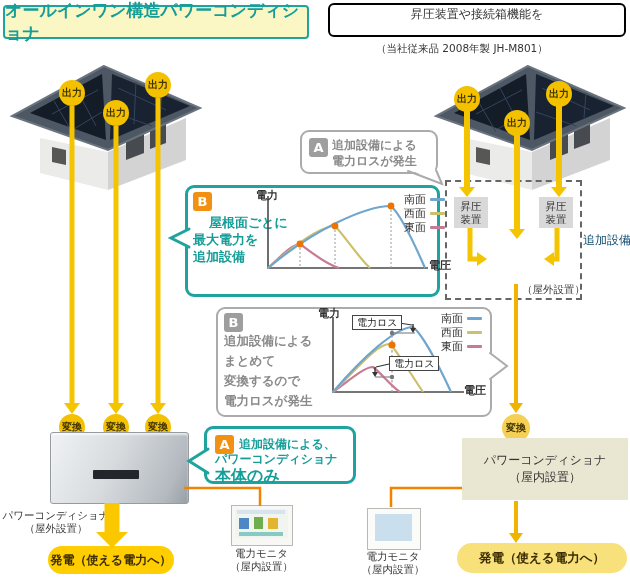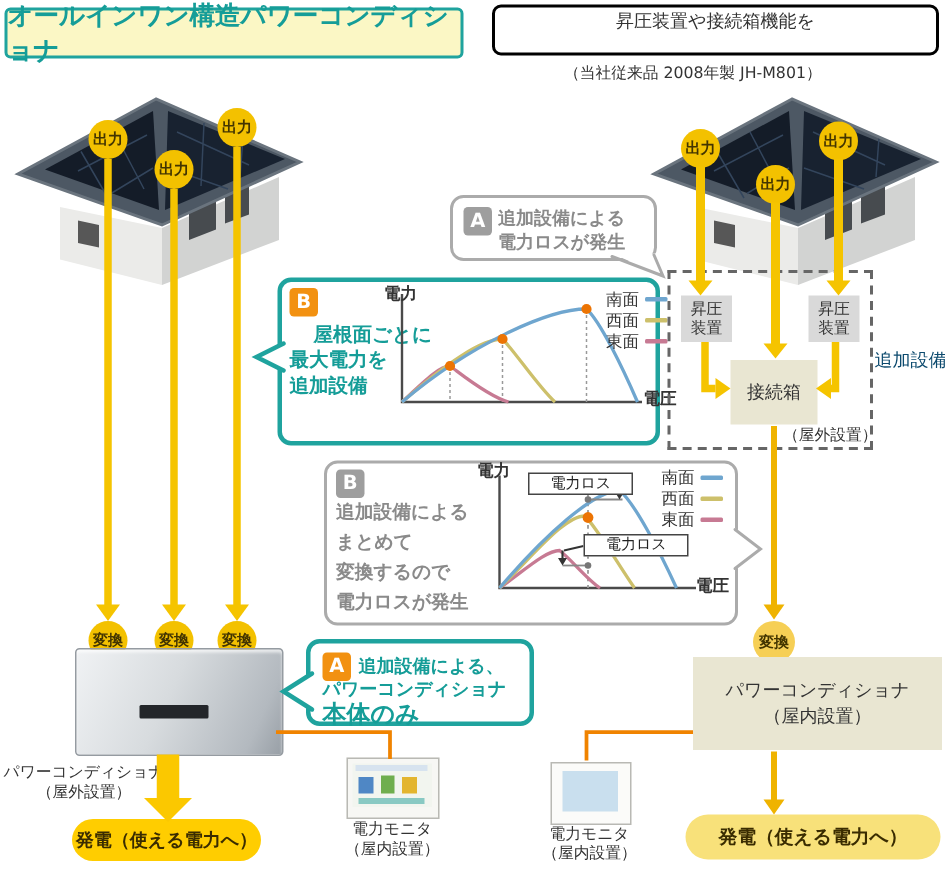--- a/index.html
+++ b/index.html
@@ -29,21 +29,21 @@
   .teal-text{color:#159D98;font-weight:bold;font-size:13px;}
   .gray-text{color:#8A8A8A;font-weight:bold;font-size:12.5px;}
   .cap{font-size:11px;color:#222;padding:1px 5px;white-space:nowrap;}
   .cap-teal{background:#D8ECE8;}
   .cap-gray{background:#DCDCDC;}
   .axis-label{font-size:11px;color:#333;font-weight:bold;white-space:nowrap;}
   .legend-row{display:flex;align-items:center;font-size:11px;color:#333;white-space:nowrap;}
   .legend-swatch{display:inline-block;width:15px;height:3px;margin-left:4px;border-radius:1px;}
   .sw-s{background:#6FA6CF;}.sw-w{background:#CDC06B;}.sw-e{background:#C77A93;}
   .lossbox{background:#fff;border:1px solid #444;font-size:10px;color:#222;
-    padding:0 14px;line-height:13px;white-space:nowrap;}
+    padding:0 4px;line-height:13px;white-space:nowrap;}
   .dashedbox{border:2px dashed #666;}
   .smalltext{font-size:10.5px;color:#333;text-align:center;line-height:13px;}
   .device{background:linear-gradient(115deg,#f0f2f4 0%,#d7dbde 45%,#b3b9bf 85%,#989fa6 100%);
     border:1px solid #959ba1;border-radius:3px;box-shadow:inset 0 2px 2px #ffffffaa;}
   .monitor-bezel{background:#f7f7f4;border:1px solid #b9b9b4;}
 </style>
 </head>
 <body>
 
 <div id="stage">
@@ -208,21 +208,20 @@
 
   <div class="abs z2 dashedbox" style="left:445px;top:180px;width:133px;height:116px"></div>
   <div class="abs z2 graybox" style="left:454px;top:197px;width:34px;height:31px">
     <div>昇圧</div>
     <div>装置</div>
   </div>
   <div class="abs z2 graybox" style="left:539px;top:197px;width:34px;height:31px">
     <div>昇圧</div>
     <div>装置</div>
   </div>
-  <div class="abs z2 beige" style="left:487px;top:240px;width:58px;height:43px;font-size:12px;line-height:43px">接続箱</div>
   <div class="abs z2" style="left:583px;top:232px;font-size:12px;color:#0c4a6e;white-space:nowrap">追加設備</div>
   <div class="abs z2" style="left:522px;top:283px;font-size:10.5px;color:#333;white-space:nowrap">（屋外設置）</div>
 
   <div class="abs z2 ycircle c-soft" style="left:502px;top:414px;width:28px;height:28px">変換</div>
 
   <div class="abs z2 beige" style="left:462px;top:438px;width:166px;height:62px">
     <div style="margin-top:14px;font-size:12px">パワーコンディショナ</div>
     <div style="font-size:12px">（屋内設置）</div>
   </div>
 

